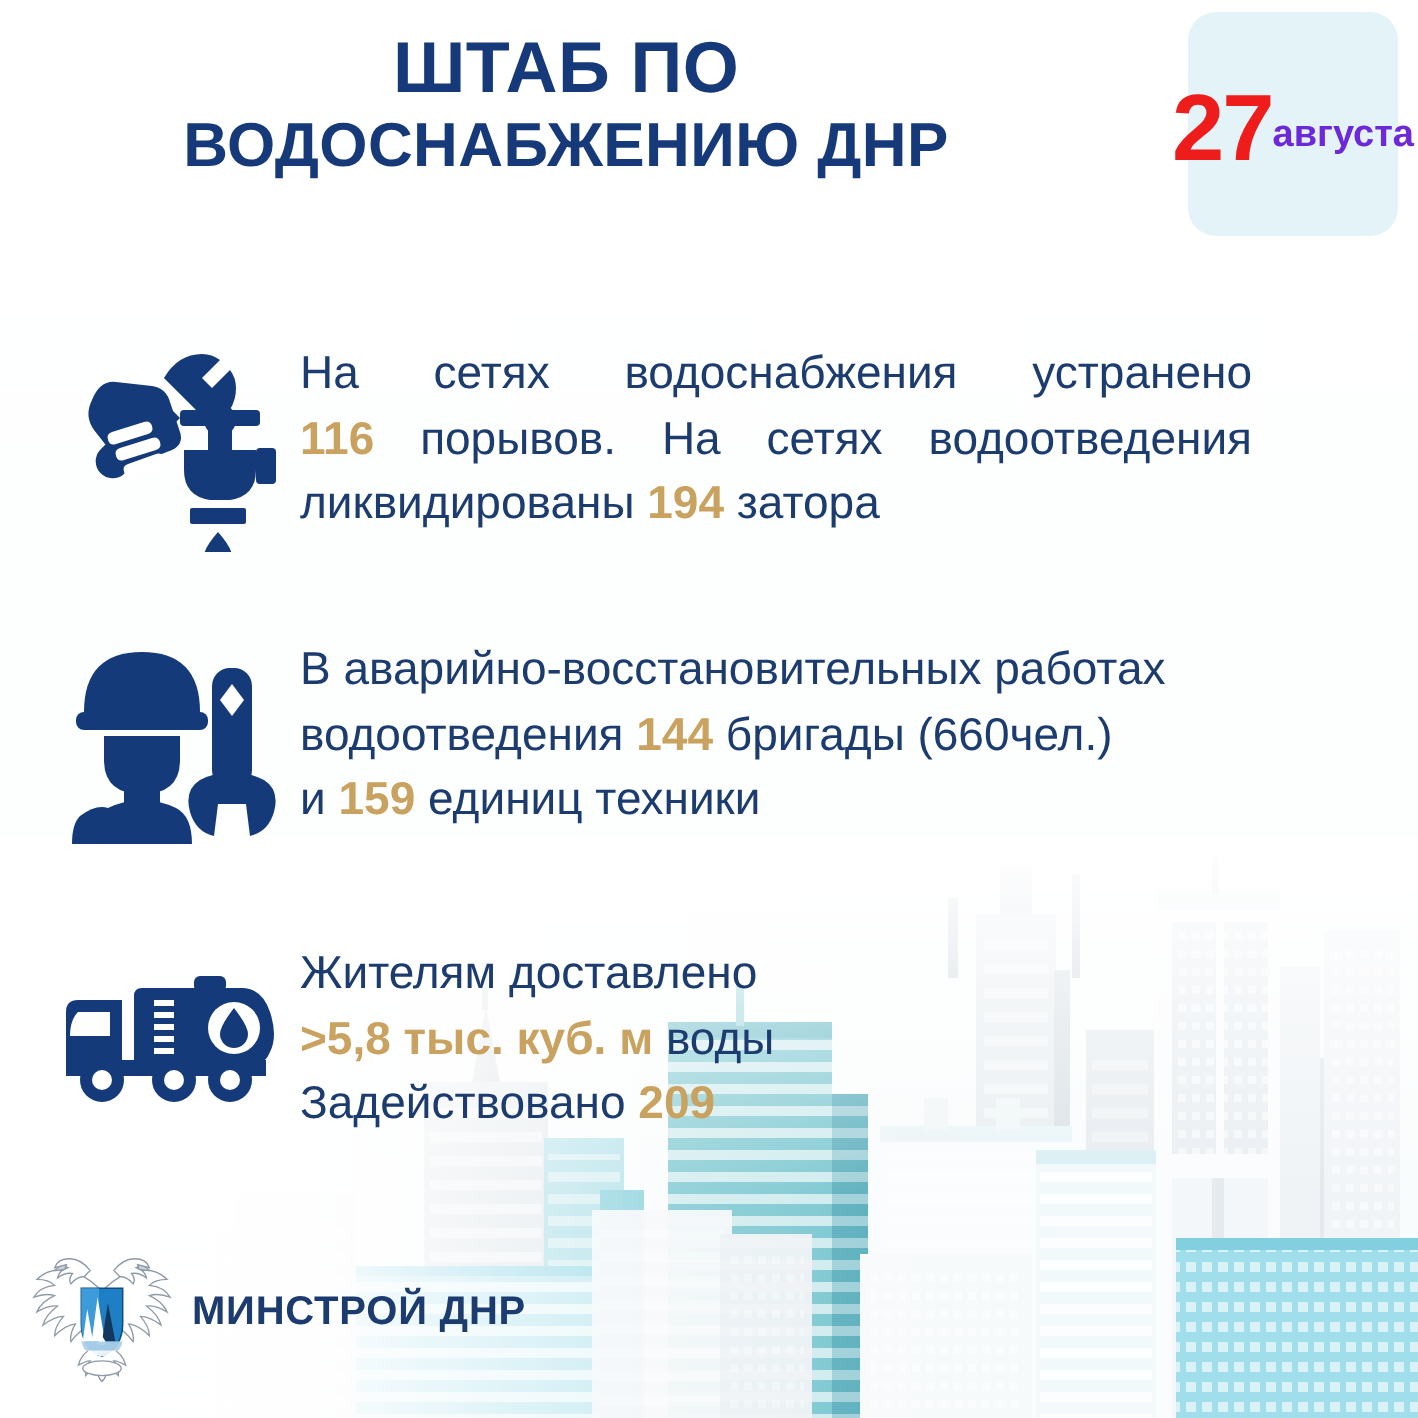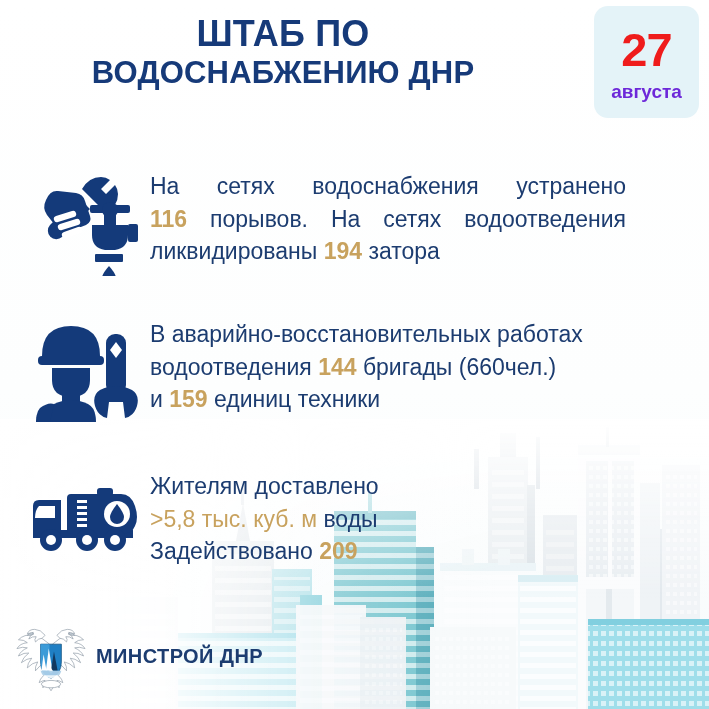--- a/index.html
+++ b/index.html
@@ -68,21 +68,21 @@
 
   #date-badge {
     position: absolute;
     right: 10px;
     top: 6px;
     width: 105px;
     height: 112px;
     background: #e4f3f8;
     border-radius: 14px;
     display: flex;
-    flex-direction: column;
+    flex-direction: row;
     align-items: center;
     justify-content: center;
     padding-top: 2px;
   }
   #date-day {
     color: #ef1c1c;
     font-weight: bold;
     font-size: 47px;
     line-height: 1;
     letter-spacing: -1px;
@@ -144,21 +144,21 @@
 
   .fact-text .line { display: block; white-space: nowrap; }
   .fact-row.r1 .fact-text .line.just { white-space: normal; }
 
   .num {
     color: #c8a25e;
     font-weight: bold;
   }
   .num-phrase {
     color: #c8a25e;
-    font-weight: normal;
+    font-weight: bold;
   }
 
   
   #footer {
     position: absolute;
     left: 14px;
     bottom: 16px;
     display: flex;
     align-items: center;
     z-index: 4;

